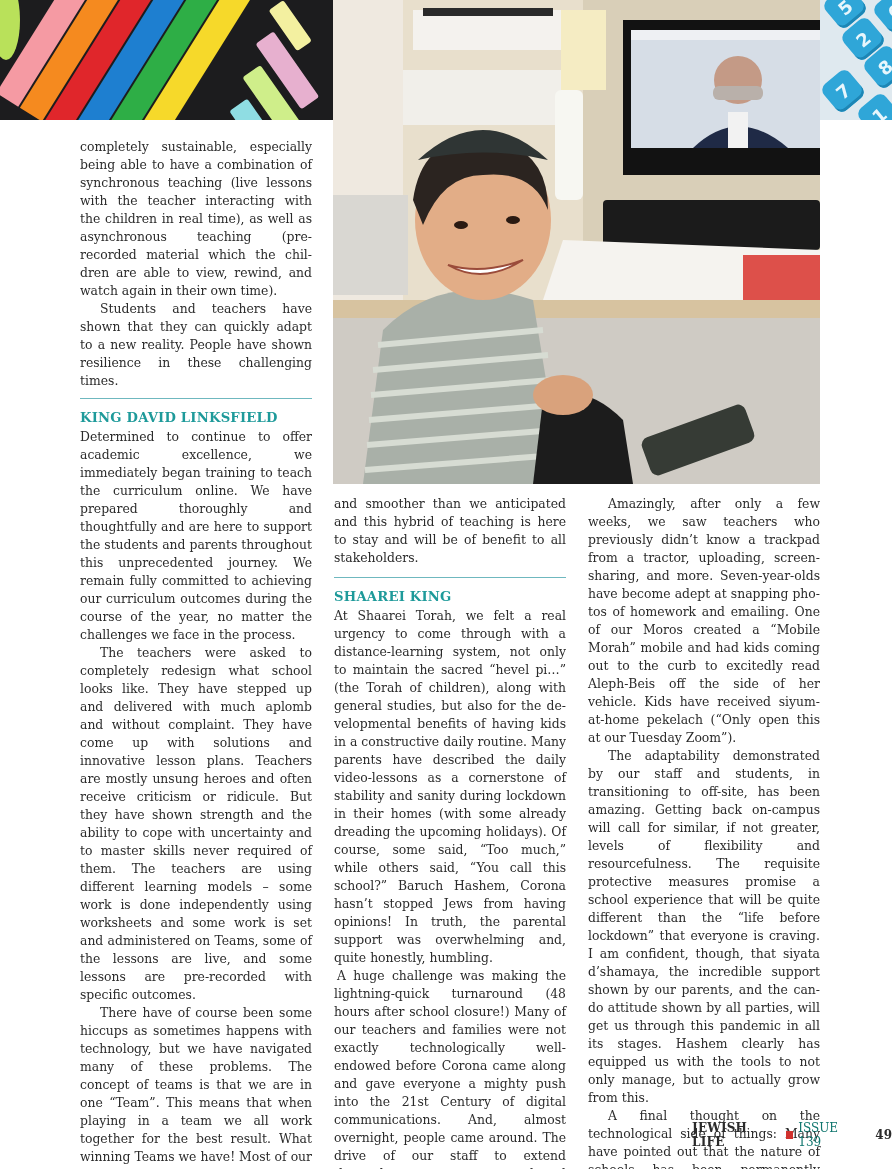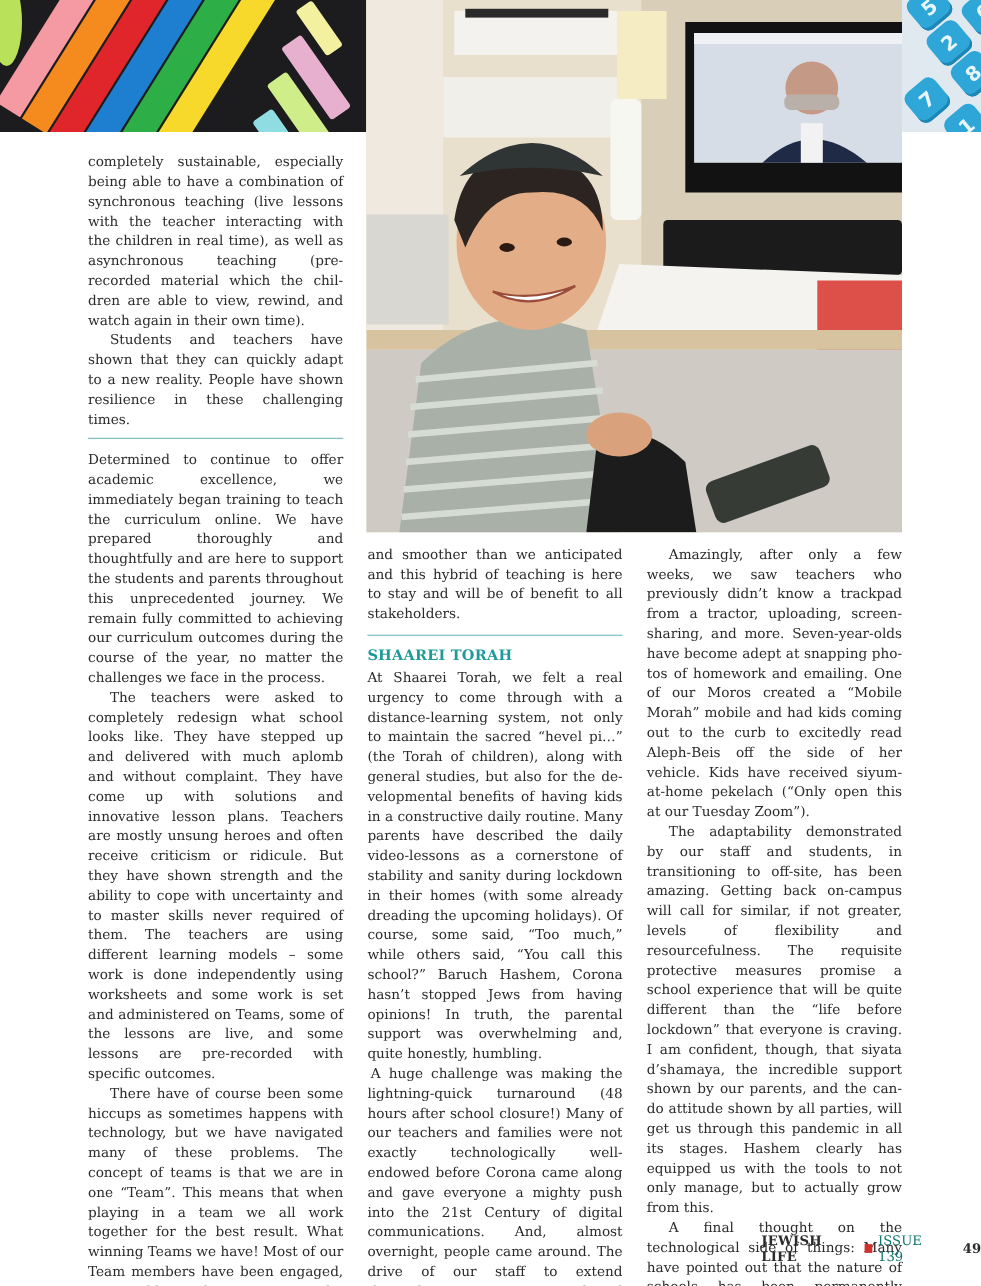--- a/index.html
+++ b/index.html
@@ -122,30 +122,31 @@
   <div class="calc-key" style="left:48px; top:50px;">8</div>
   <div class="calc-key" style="left:6px; top:74px;">7</div>
   <div class="calc-key" style="left:42px; top:98px;">1</div>
   <div class="calc-key" style="left:58px; top:-6px;">0</div>
 </div>
 
 <div class="col col-1">
   <p>completely sustainable, especially being able to have a combination of synchro­nous teaching (live lessons with the teacher interacting with the children in real time), as well as asynchronous teach­ing (pre-recorded material which the chil­dren are able to view, rewind, and watch again in their own time).</p>
   <p class="indent">Students and teachers have shown that they can quickly adapt to a new real­ity. People have shown resilience in these challenging times.</p>
   <hr class="rule">
+  <h3 class="section-head">KING DAVID LINKSFIELD</h3>
   <p>Determined to continue to offer academic excellence, we immediately began training to teach the curriculum online. We have prepared thoroughly and thoughtfully and are here to support the students and parents throughout this unprecedented journey. We remain fully committed to achieving our curriculum outcomes dur­ing the course of the year, no matter the challenges we face in the process.</p>
   <p class="indent">The teachers were asked to completely redesign what school looks like. They have stepped up and delivered with much aplomb and without complaint. They have come up with solutions and innovative lesson plans. Teachers are mostly unsung heroes and often receive criticism or ridi­cule. But they have shown strength and the ability to cope with uncertainty and to master skills never required of them. The teachers are using different learning mod­els – some work is done independently using worksheets and some work is set and administered on Teams, some of the lessons are live, and some lessons are pre-recorded with specific outcomes.</p>
   <p class="indent">There have of course been some hic­cups as sometimes happens with tech­nology, but we have navigated many of these problems. The concept of teams is that we are in one “Team”. This means that when playing in a team we all work together for the best result. What win­ning Teams we have! Most of our Team members have been engaged, responsi­ble, and are enjoying the lessons.</p>
 
 </div>
 
 <div class="col col-2">
   <p>and smoother than we anticipated and this hybrid of teaching is here to stay and will be of benefit to all stakeholders.</p>
   <hr class="rule" style="margin-top:10px;">
-  <h3 class="section-head">SHAAREI TORAH</h3>
+  <h3 class="section-head">SHAAREI KING</h3>
   <p>At Shaarei Torah, we felt a real urgency to come through with a distance-learning system, not only to maintain the sacred “hevel pi…” (the Torah of children), along with general studies, but also for the de­velopmental benefits of having kids in a constructive daily routine. Many parents have described the daily video-lessons as a cornerstone of stability and sanity dur­ing lockdown in their homes (with some already dreading the upcoming holidays). Of course, some said, “Too much,” while others said, “You call this school?” Baruch Hashem, Corona hasn’t stopped Jews from having opinions! In truth, the pa­rental support was overwhelming and, quite honestly, humbling.</p>
   <p style="text-indent:3px;">A huge challenge was making the light­ning-quick turnaround (48 hours after school closure!) Many of our teachers and families were not exactly technologi­cally well-endowed before Corona came along and gave everyone a mighty push into the 21st Century of digital commu­nications. And, almost overnight, people came around. The drive of our staff to ex­tend themselves to stay connected and keep the learning alive remains palpable.</p>
 </div>
 
 <div class="col col-3">
   <p class="indent">Amazingly, after only a few weeks, we saw teachers who previously didn’t know a trackpad from a tractor, uploading, screen-sharing, and more. Seven-year-olds have become adept at snapping pho­tos of homework and emailing. One of our Moros created a “Mobile Morah” mo­bile and had kids coming out to the curb to excitedly read Aleph-Beis off the side of her vehicle. Kids have received siyum-at-home pekelach (“Only open this at our Tuesday Zoom”).</p>
   <p class="indent">The adaptability demonstrated by our staff and students, in transitioning to off-site, has been amazing. Getting back on-campus will call for similar, if not greater, levels of flexibility and resourcefulness. The requisite protective measures prom­ise a school experience that will be quite different than the “life before lockdown” that everyone is craving. I am confident, though, that siyata d’shamaya, the incred­ible support shown by our parents, and the can-do attitude shown by all parties, will get us through this pandemic in all its stages. Hashem clearly has equipped us with the tools to not only manage, but to actually grow from this.</p>
   <p class="indent">A final thought on the technological side of things: Many have pointed out that the nature of schools has been per­manently altered post-Corona, trumpet­ing the flexible, more self-empowered</p>
 </div>
 

